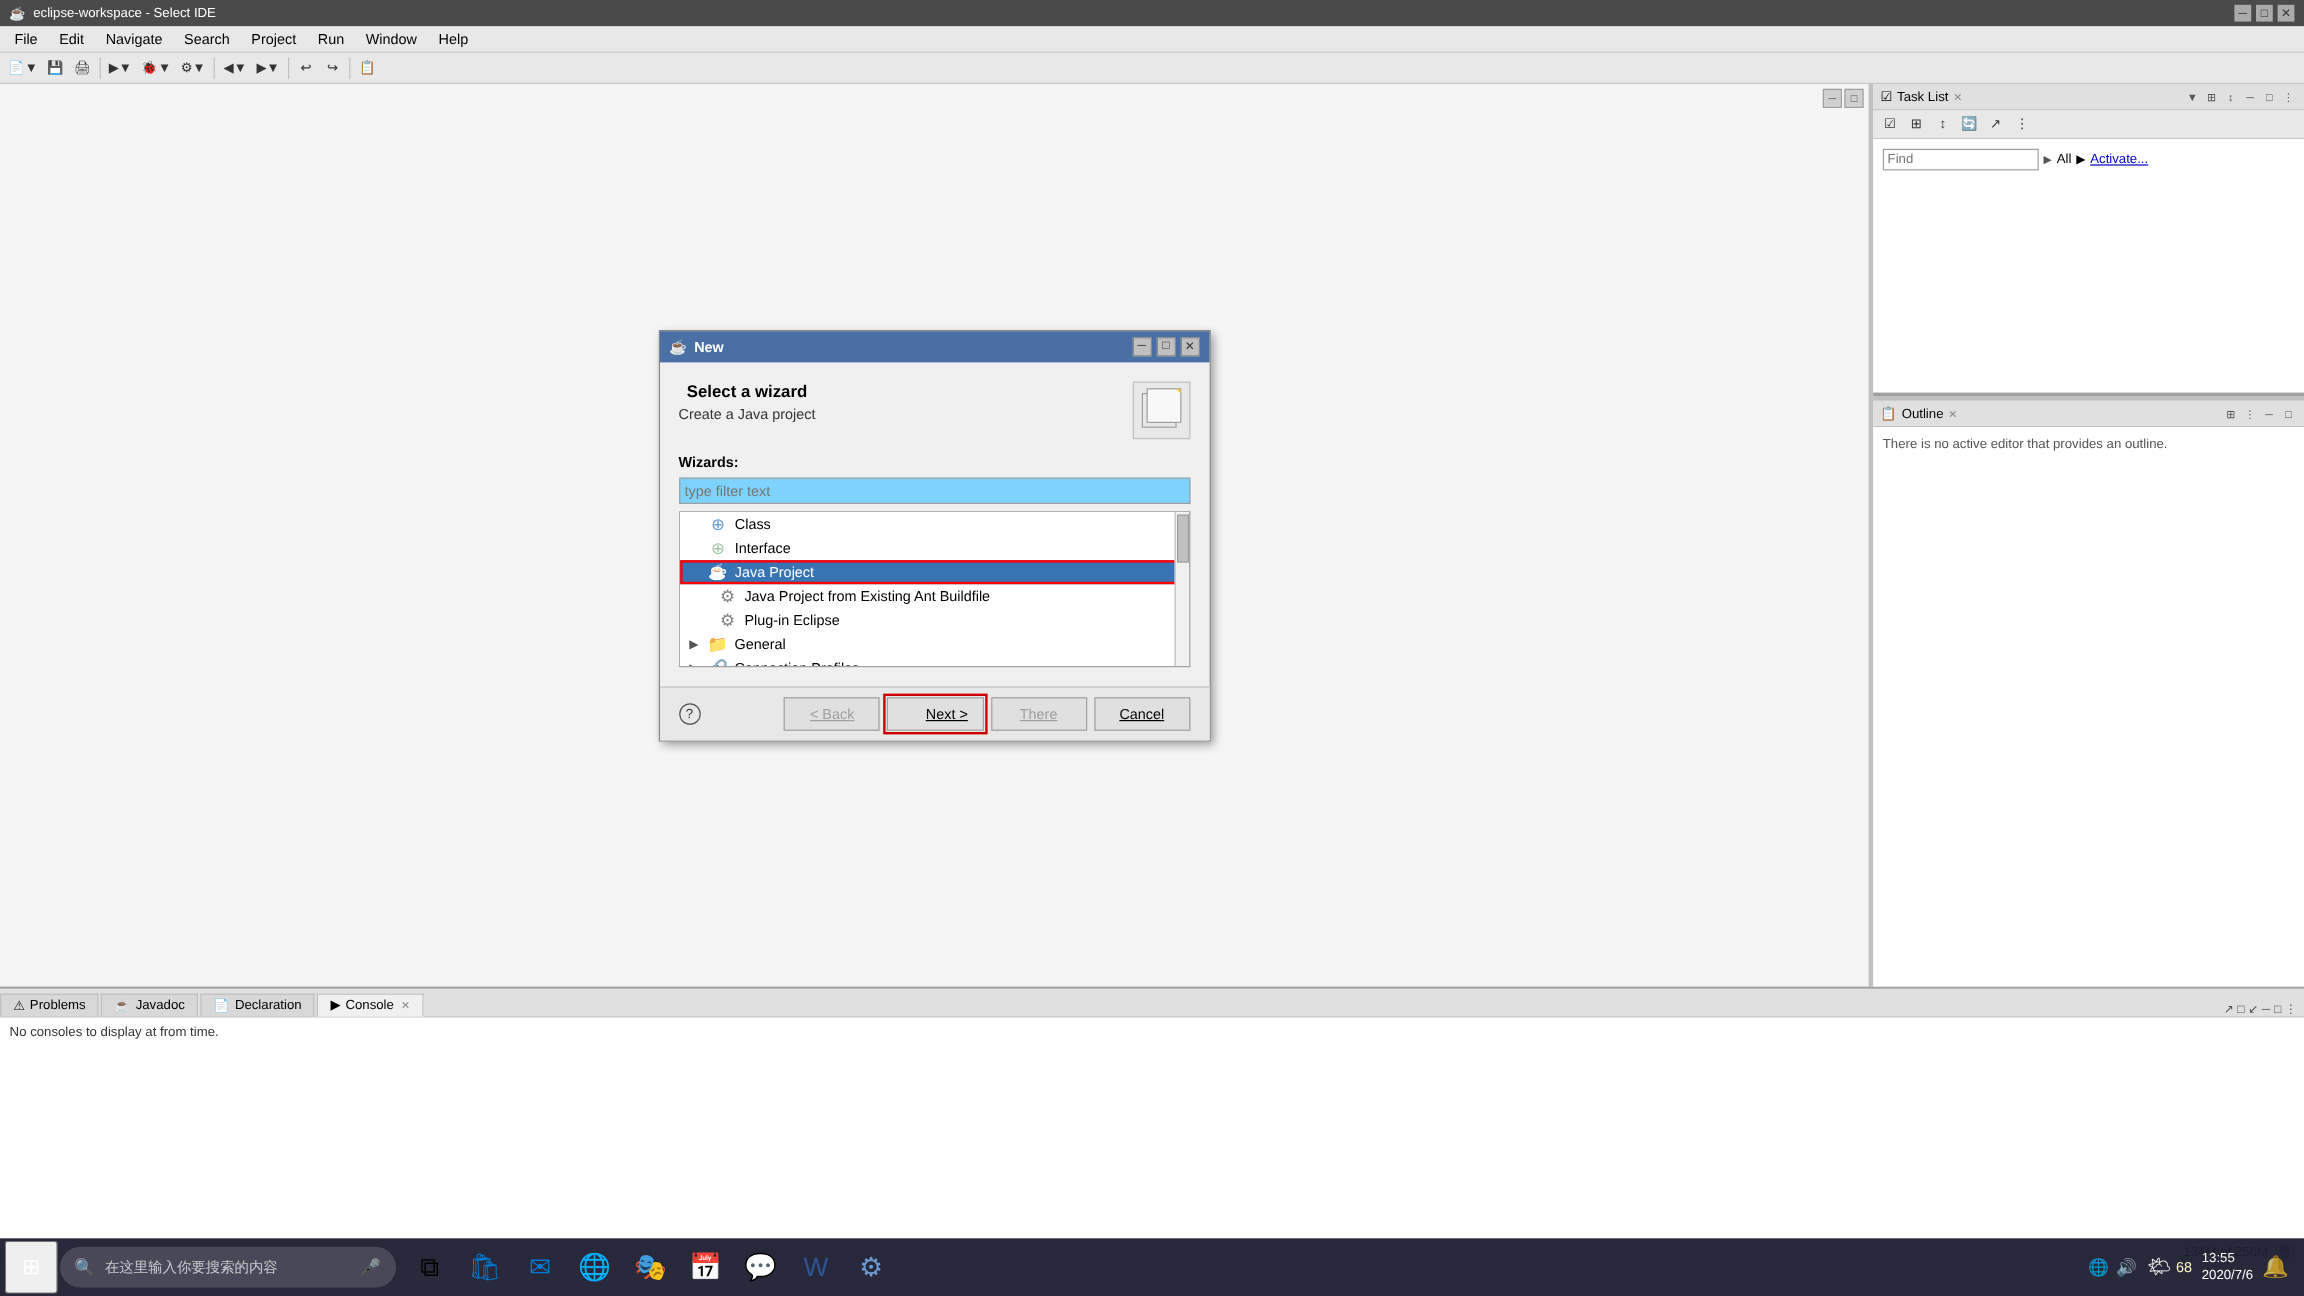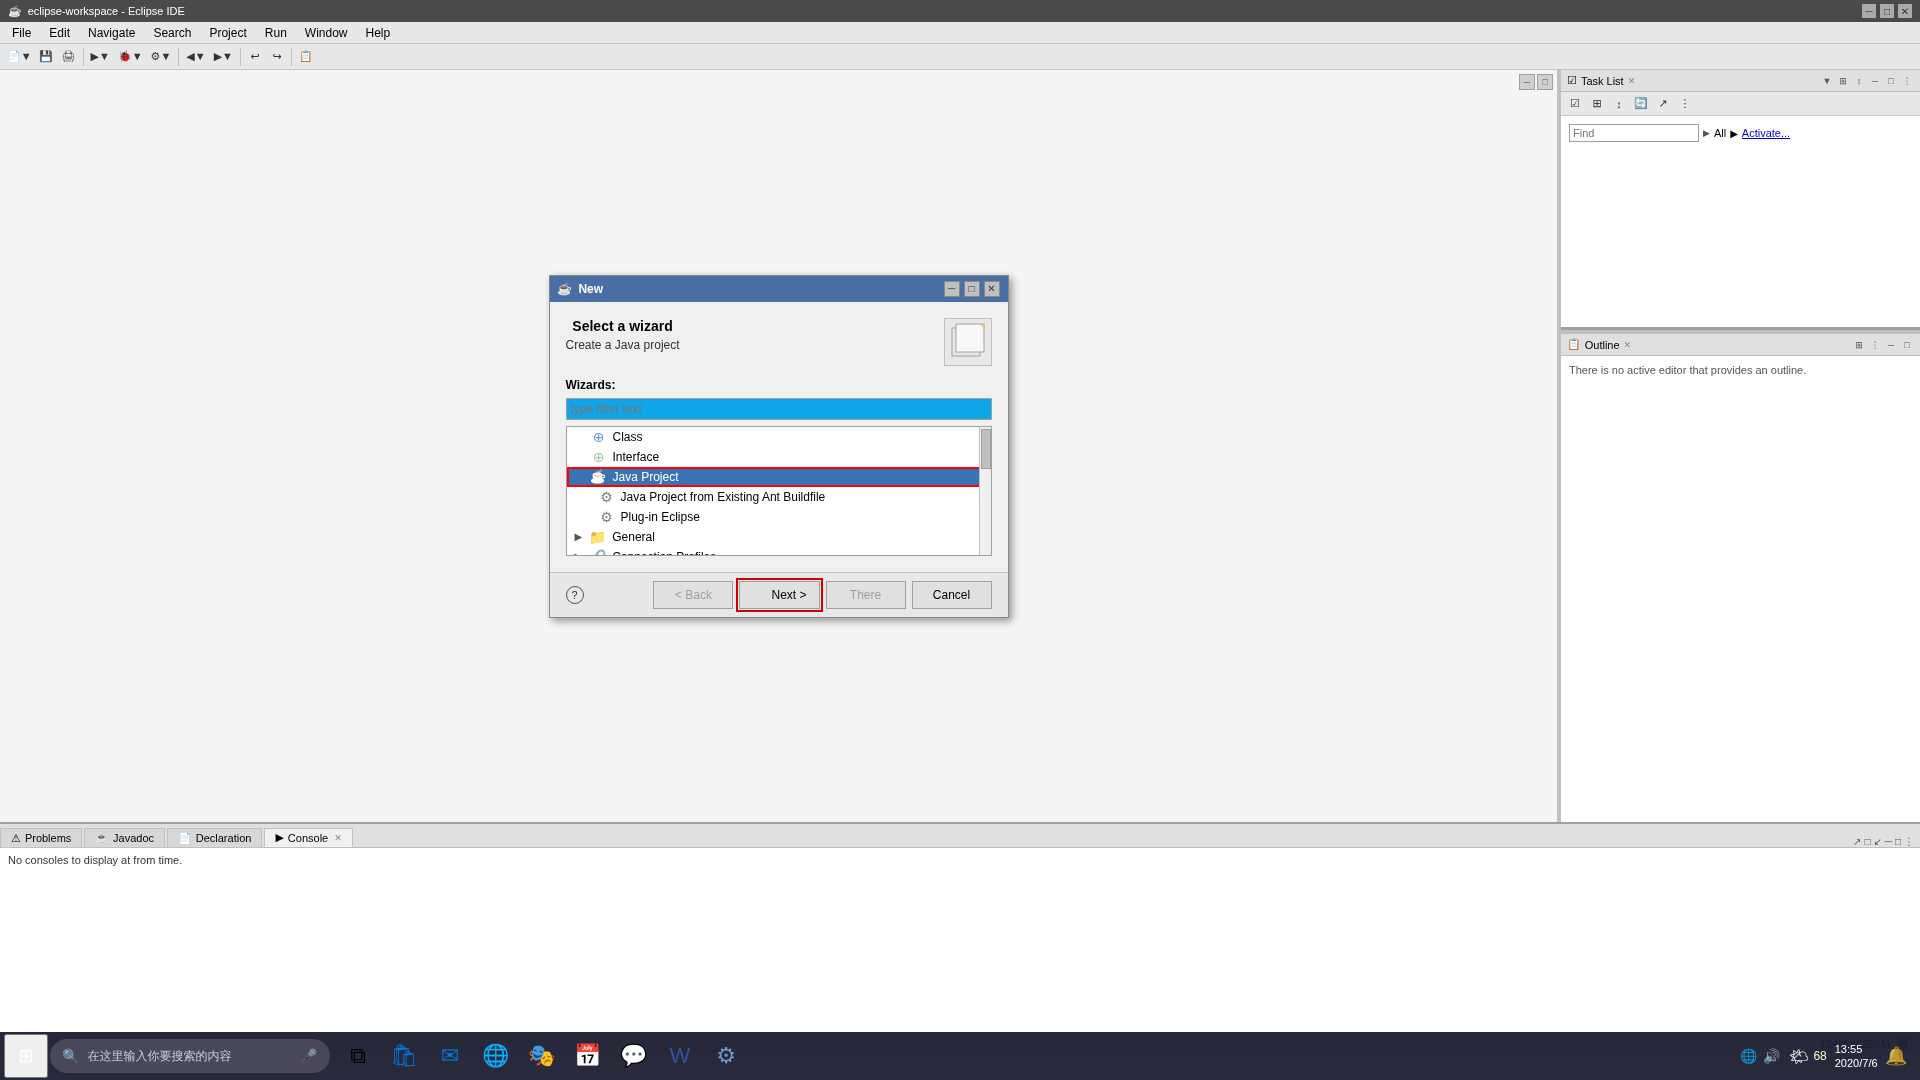--- a/index.html
+++ b/index.html
@@ -276,21 +276,21 @@
       font-weight: bold;
       margin-bottom: 6px;
     }
     .filter-input {
       width: 100%;
       height: 22px;
       border: 1px solid #a0a0a0;
       padding: 0 4px;
       font-size: 12px;
       margin-bottom: 6px;
-      background: #0ea5e9;
+      background: #7dd3fc;
     }
     .wizard-list-container {
       border: 1px solid #a0a0a0;
       background: #fff;
       height: 130px;
       overflow-y: auto;
       position: relative;
     }
     .wizard-list-item {
       padding: 2px 8px;
@@ -345,20 +345,21 @@
     }
     .modal-footer-right { display: flex; gap: 6px; }
     .modal-btn {
       height: 28px;
       min-width: 80px;
       background: #e0e0e0;
       border: 1px solid #a0a0a0;
       cursor: pointer;
       font-size: 12px;
       padding: 0 12px;
+      text-decoration: underline;
     }
     .modal-btn.primary {
       outline: 2px solid #cc0000;
       outline-offset: 1px;
       padding-left: 31px;
     }
     .modal-btn:disabled { color: #a0a0a0; cursor: default; }
 
     
     .help-icon {
@@ -444,21 +445,21 @@
       background: #c0c0c0;
       cursor: ns-resize;
     }
   </style>
 </head>
 <body>
 
 <div class="title-bar">
   <div class="title-bar-left">
     <span>☕</span>
-    <span>eclipse-workspace - Eclipse IDE</span>
+    <span>eclipse-workspace - Select IDE</span>
   </div>
   <div class="title-bar-controls">
     <button class="title-bar-btn">─</button>
     <button class="title-bar-btn">□</button>
     <button class="title-bar-btn">✕</button>
   </div>
 </div>
 
 <div class="menu-bar">
   <span class="menu-item">File</span>

